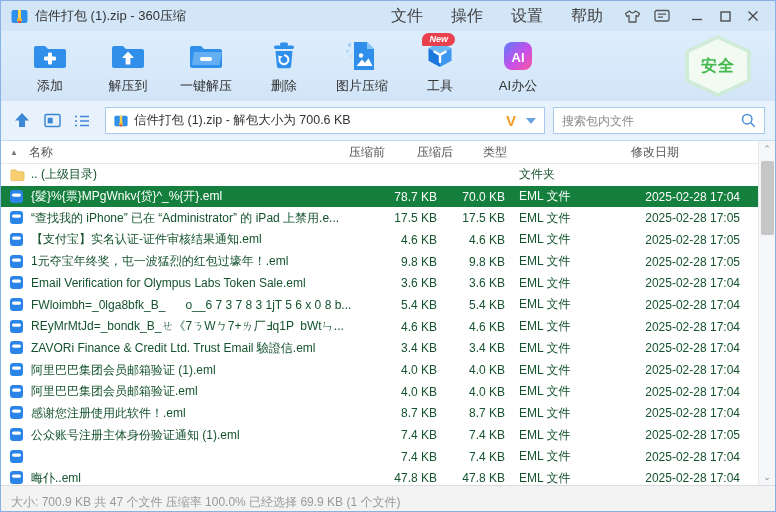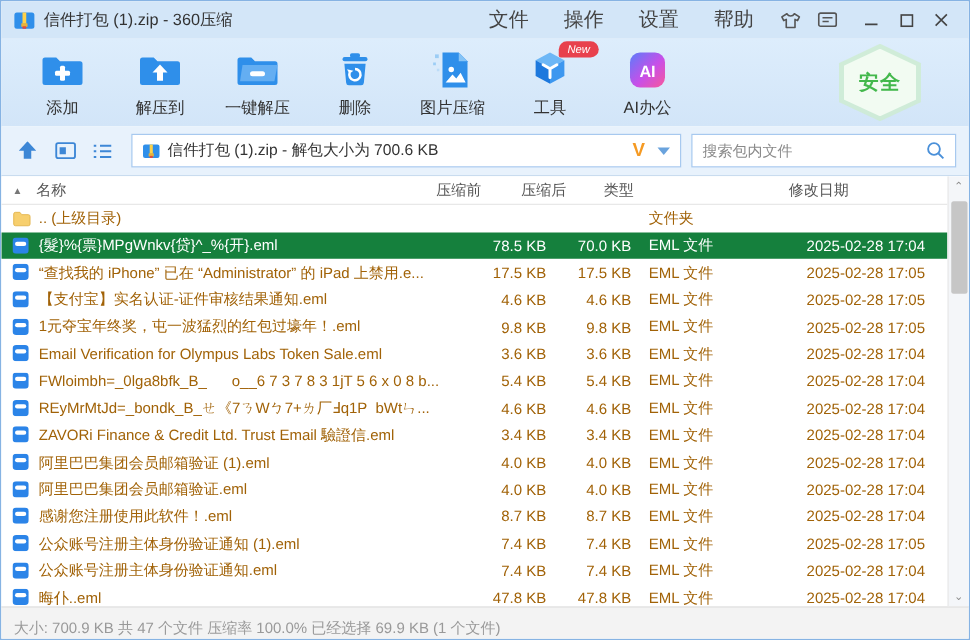--- a/index.html
+++ b/index.html
@@ -15,43 +15,43 @@
   .menu-item { font-size:16px; color:#444; padding:4px 14px; cursor:default; }
   .tb-iconbtn { width:30px; height:24px; display:flex; align-items:center; justify-content:center; }
   .win-controls { display:flex; align-items:center; margin-left:6px; }
   .win-btn { width:28px; height:24px; display:flex; align-items:center; justify-content:center; }
 
   
   .toolbar { height:70px; background:linear-gradient(#ddedfc,#d2e5f8); display:flex; align-items:center; padding:0 10px; flex:0 0 auto; }
   .tool-btn { width:78px; height:62px; display:flex; flex-direction:column; align-items:center; justify-content:center; position:relative; gap:3px; }
   .tool-btn .ticon { width:36px; height:36px; }
   .tool-btn .tlabel { font-size:13px; color:#333;text-align:center; }
-  .new-badge { position:absolute; top:-2px; right:0; background:#e8414d; color:#fff; font-size:9px; font-style:italic; padding:1px 7px 2px; border-radius:8px 8px 8px 2px; font-weight:normal; }
+  .new-badge { position:absolute; top:-2px; right:24px; background:#e8414d; color:#fff; font-size:9px; font-style:italic; padding:1px 7px 2px; border-radius:8px 8px 8px 2px; font-weight:bold; }
   .toolbar .spacer { flex:1; }
-  .safe-badge { width:66px; height:62px; position:relative; display:flex; align-items:center; justify-content:center; margin-right:28px; }
+  .safe-badge { width:66px; height:62px; position:relative; display:flex; align-items:center; justify-content:center; margin-right:14px; }
   .safe-hex-outer { position:absolute; inset:0; background:#cdeccf; clip-path:polygon(50% 0,100% 25%,100% 75%,50% 100%,0 75%,0 25%); opacity:.8; }
   .safe-hex-inner { position:absolute; inset:4px; background:#f2fbf2; clip-path:polygon(50% 0,100% 25%,100% 75%,50% 100%,0 75%,0 25%); }
   .safe-label { position:relative; color:#43b84c; font-size:16px; font-weight:bold; letter-spacing:1px; }
 
   
   .addressbar { height:40px; background:#e8f2fc; border-bottom:1px solid #c9dcef; display:flex; align-items:center; padding:0 10px; gap:8px; flex:0 0 auto; }
   .nav-btn { width:22px; height:22px; display:flex; align-items:center; justify-content:center; }
   .path-combo { flex:1; height:27px; background:#fff; border:1px solid #a7c9ef; display:flex; align-items:center; padding:0 8px; gap:6px; margin-left:4px; }
   .path-combo .ptext { flex:1; font-size:12.5px; color:#333; white-space:nowrap; overflow:hidden; }
   .logo-v { color:#f59a23; font-weight:bold; font-size:15px; }
   .caret-down { width:0; height:0; border-left:5px solid transparent; border-right:5px solid transparent; border-top:6px solid #6aa3dd; margin-left:4px; }
   .search-box { width:212px; height:27px; background:#fff; border:1px solid #a7c9ef; display:flex; align-items:center; padding:0 8px; }
   .search-box input { border:none; outline:none; flex:1; font-size:12px; color:#333; font-family:inherit; background:transparent; }
   .search-box input::placeholder { color:#8a8a8a; }
 
   
   .content { flex:1; position:relative; background:#fff; overflow:hidden; }
   .grid { margin-right:17px; }
   .hrow { display:flex; align-items:center; height:23px; border-bottom:1px solid #e8e8e8; color:#555; }
-  .row { display:flex; align-items:center; height:21.7px; color:#a16207; }
+  .row { display:flex; align-items:center; height:21.7px; color:#14532d; }
   .row.selected { background:#15803d; color:#fff; }
   .c-name { flex:1; display:flex; align-items:center; gap:7px; padding-left:9px; overflow:hidden; white-space:pre; }
   .c-name .fname { overflow:hidden; text-overflow:ellipsis; white-space:pre; }
   .c-before { width:72px; text-align:right; padding-right:6px; flex:0 0 auto; }
   .c-after  { width:68px; text-align:right; padding-right:6px; flex:0 0 auto; }
   .c-type   { width:112px; padding-left:8px; flex:0 0 auto; }
   .c-date   { width:135px; text-align:right; padding-right:18px; flex:0 0 auto; }
   .hrow .c-date { text-align:left; padding-left:8px;margin-left:36px; }
   .hrow .c-before,.hrow .c-after { padding-right:22px; }
   .sort-arrow { font-size:8px; color:#777; margin-right:4px; }
@@ -253,21 +253,21 @@
             <div class="c-before"></div>
             <div class="c-after"></div>
             <div class="c-type">文件夹</div>
             <div class="c-date"></div>
           </div>
           <div class="row selected">
             <div class="c-name"><span class="ficon"><svg viewBox="0 0 13 13" width="13" height="13">
                   <rect width="13" height="13" rx="3" fill="#2b84e8"></rect>
                   <rect x="2" y="3.4" width="9" height="3.4" rx="1.7" fill="#fff"></rect>
                 </svg></span><span class="fname">{髮}%{票}MPgWnkv{贷}^_%{开}.eml</span></div>
-            <div class="c-before">78.5 KB</div>
+            <div class="c-before">78.7 KB</div>
             <div class="c-after">70.0 KB</div>
             <div class="c-type">EML 文件</div>
             <div class="c-date">2025-02-28 17:04</div>
           </div>
           <div class="row">
             <div class="c-name"><span class="ficon"><svg viewBox="0 0 13 13" width="13" height="13">
                   <rect width="13" height="13" rx="3" fill="#2b84e8"></rect>
                   <rect x="2" y="3.4" width="9" height="3.4" rx="1.7" fill="#fff"></rect>
                 </svg></span><span class="fname">“查找我的 iPhone” 已在 “Administrator” 的 iPad 上禁用.e...</span></div>
             <div class="c-before">17.5 KB</div>
@@ -372,21 +372,21 @@
                 </svg></span><span class="fname">公众账号注册主体身份验证通知 (1).eml</span></div>
             <div class="c-before">7.4 KB</div>
             <div class="c-after">7.4 KB</div>
             <div class="c-type">EML 文件</div>
             <div class="c-date">2025-02-28 17:05</div>
           </div>
           <div class="row">
             <div class="c-name"><span class="ficon"><svg viewBox="0 0 13 13" width="13" height="13">
                   <rect width="13" height="13" rx="3" fill="#2b84e8"></rect>
                   <rect x="2" y="3.4" width="9" height="3.4" rx="1.7" fill="#fff"></rect>
-                </svg></span><span class="fname">公众账号注册主体身份验证通知.eml</span></div>
+                </svg></span></div>
             <div class="c-before">7.4 KB</div>
             <div class="c-after">7.4 KB</div>
             <div class="c-type">EML 文件</div>
             <div class="c-date">2025-02-28 17:04</div>
           </div>
           <div class="row">
             <div class="c-name"><span class="ficon"><svg viewBox="0 0 13 13" width="13" height="13">
                   <rect width="13" height="13" rx="3" fill="#2b84e8"></rect>
                   <rect x="2" y="3.4" width="9" height="3.4" rx="1.7" fill="#fff"></rect>
                 </svg></span><span class="fname">晦仆..eml</span></div>

